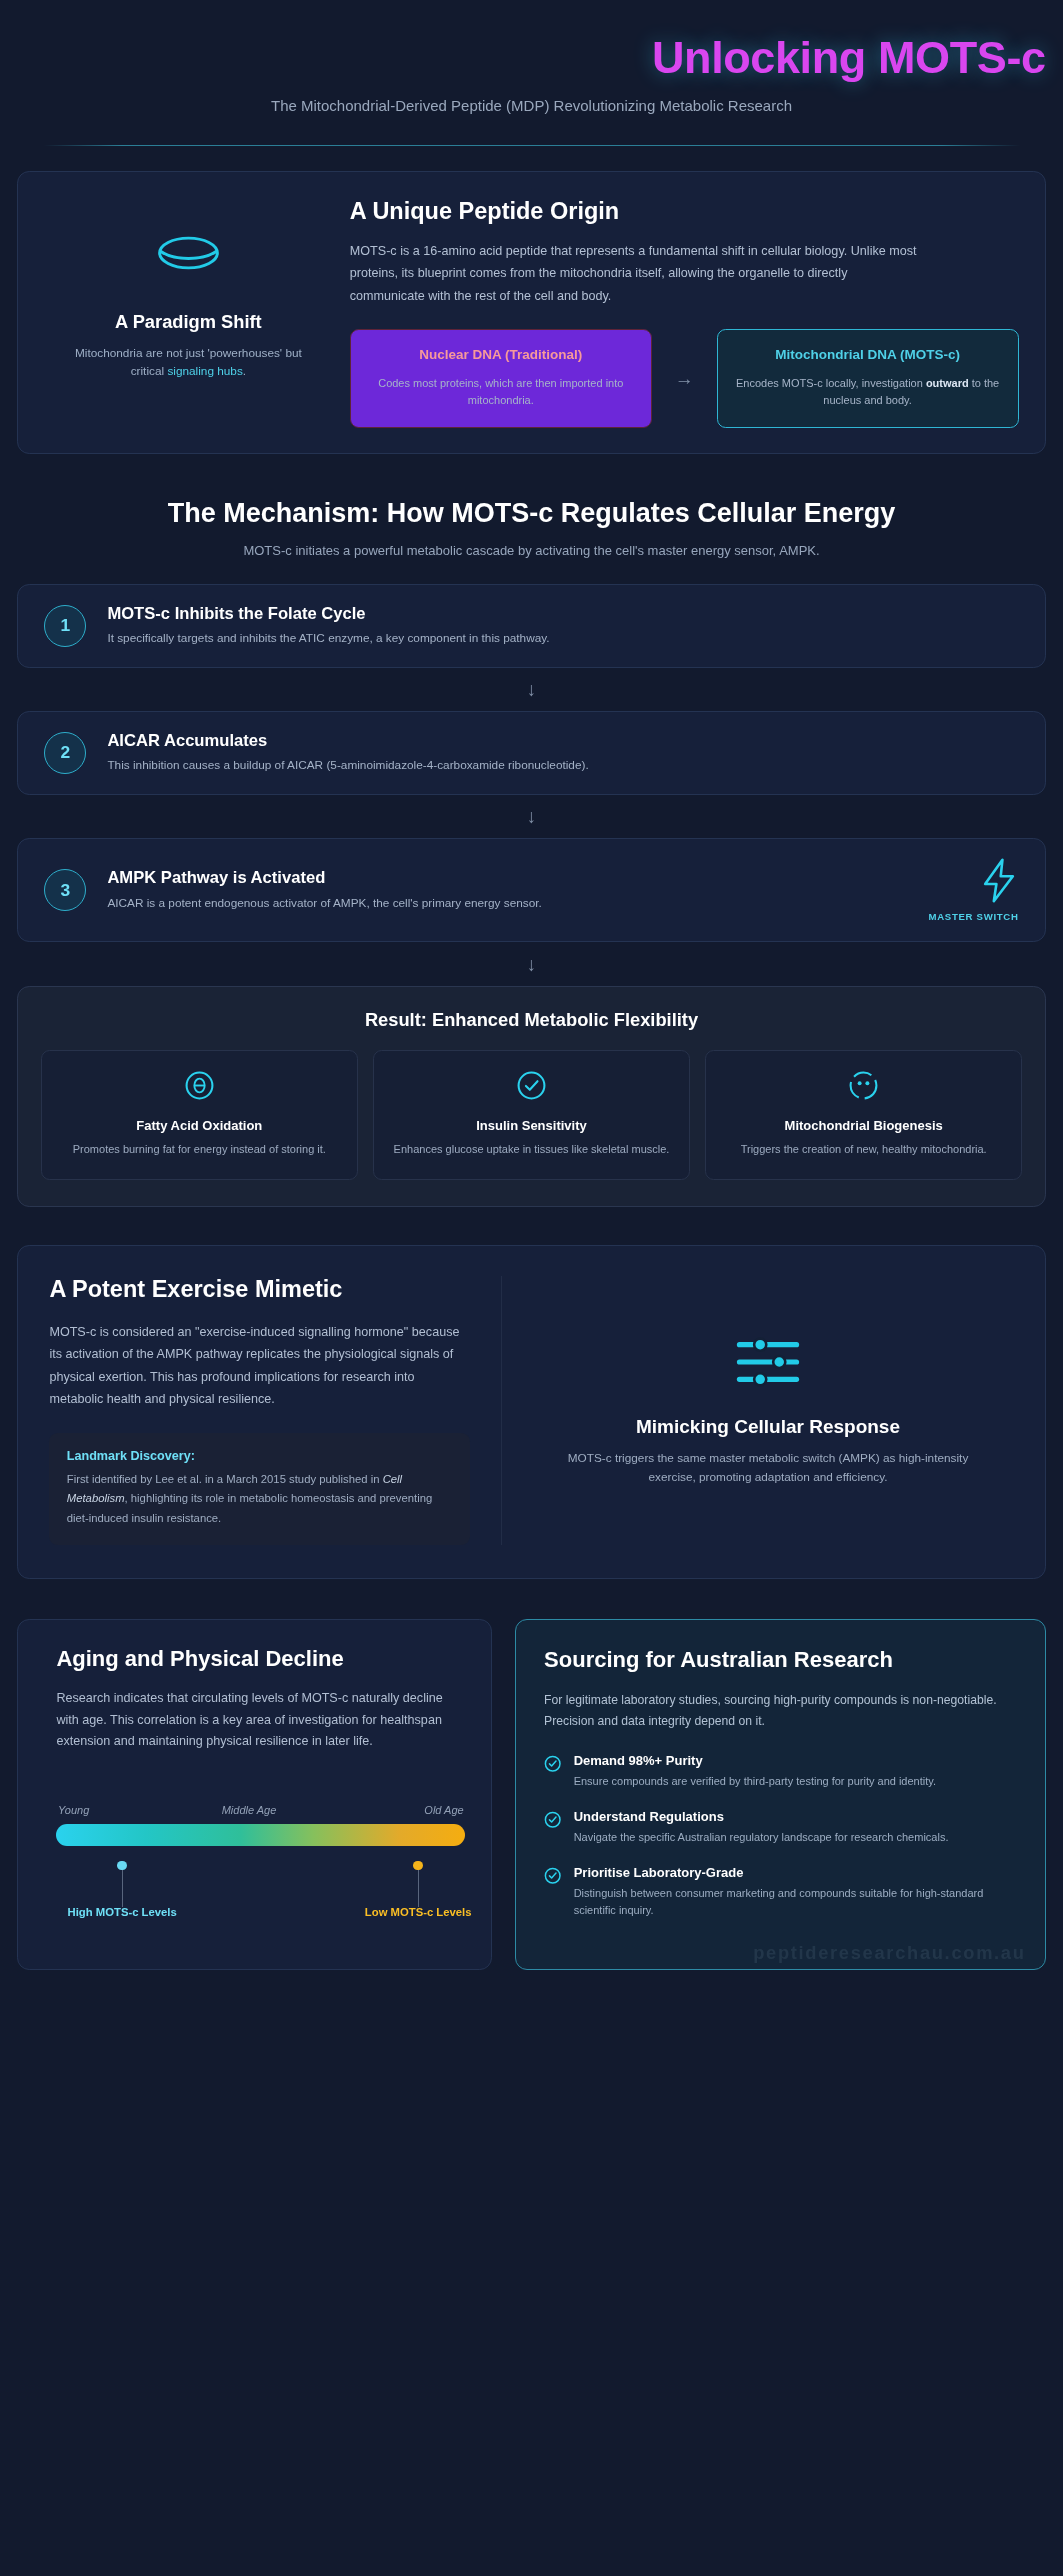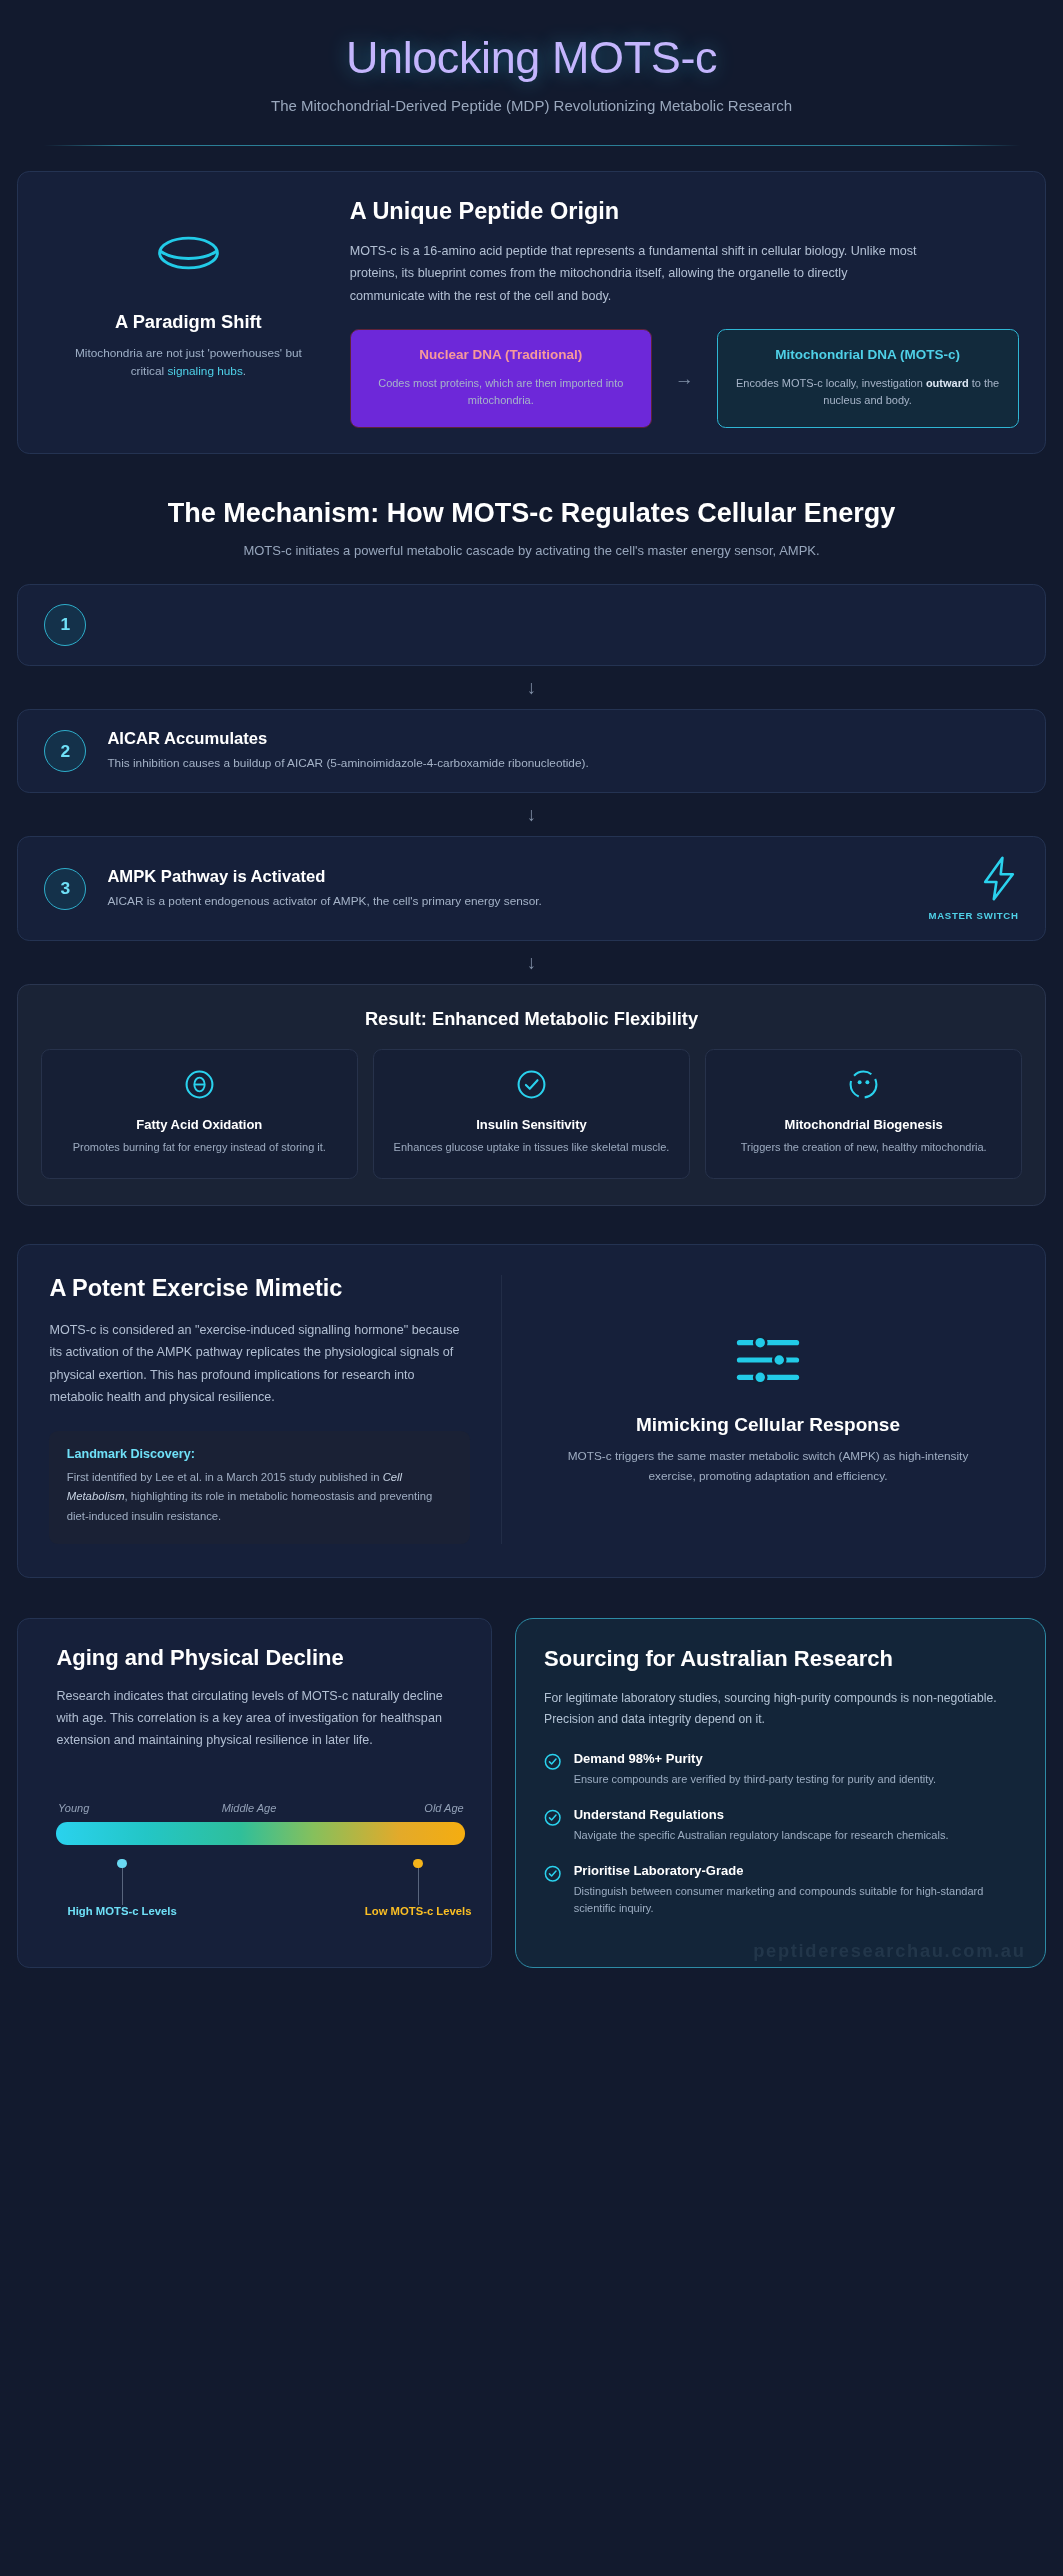--- a/index.html
+++ b/index.html
@@ -22,25 +22,26 @@
     overflow: hidden;
   }
 
   
   .header {
     padding: 33px 0 0 0;
     text-align: center;
   }
   .header h1 {
     font-size: 45px;
-    font-weight: 400;
+    font-weight: 700;
     letter-spacing: -0.4px;
-    color: #c4b5fd;
+    color: #d946ef;
     text-shadow: 0 0 19px rgba(56,200,240,0.45);
     line-height: 1.1;
+    text-align: right;
   }
   .header .sub {
     margin-top: 14px;
     font-size: 15px;
     color: #9aa8bd;
     font-weight: 400;
   }
   .header .rule {
     margin: 31px auto 0 auto;
     width: 976px;
@@ -378,21 +379,21 @@
   .marker.high .dot { background: #69d9f2; }
   .marker.high .mlabel { color: #6fe0f7; }
   .marker.low { left: 357px; }
   .marker.low .dot { background: #f5b41b; }
   .marker.low .mlabel { color: #fbbf24; }
 
   .sourcing-card {
     flex: 1 1 auto;
     background: #132539;
     border: 0.9px solid #2d8ba5;
-    border-radius: 18px;
+    border-radius: 12px;
     padding: 26px 28px 30px 28px;
     position: relative;
     overflow: hidden;
   }
   .sourcing-card h2 {
     font-size: 22px;
     font-weight: 700;
     color: #ffffff;
     line-height: 1.28;
     margin-bottom: 15.7px;
@@ -476,20 +477,24 @@
 
   <div class="mech-head">
     <h2>The Mechanism: How MOTS-c Regulates Cellular Energy</h2>
     <p>MOTS-c initiates a powerful metabolic cascade by activating the cell's master energy sensor, AMPK.</p>
   </div>
 
   <div class="steps">
 
     <div class="card step">
       <div class="step-num">1</div>
+      <div class="step-text">
+        <h4>MOTS-c Inhibits the Folate Cycle</h4>
+        <p>It specifically targets and inhibits the ATIC enzyme, a key component in this pathway.</p>
+      </div>
     </div>
 
     <div class="down-arrow">↓</div>
 
     <div class="card step">
       <div class="step-num">2</div>
       <div class="step-text">
         <h4>AICAR Accumulates</h4>
         <p>This inhibition causes a buildup of AICAR (5-aminoimidazole-4-carboxamide ribonucleotide).</p>
       </div>

